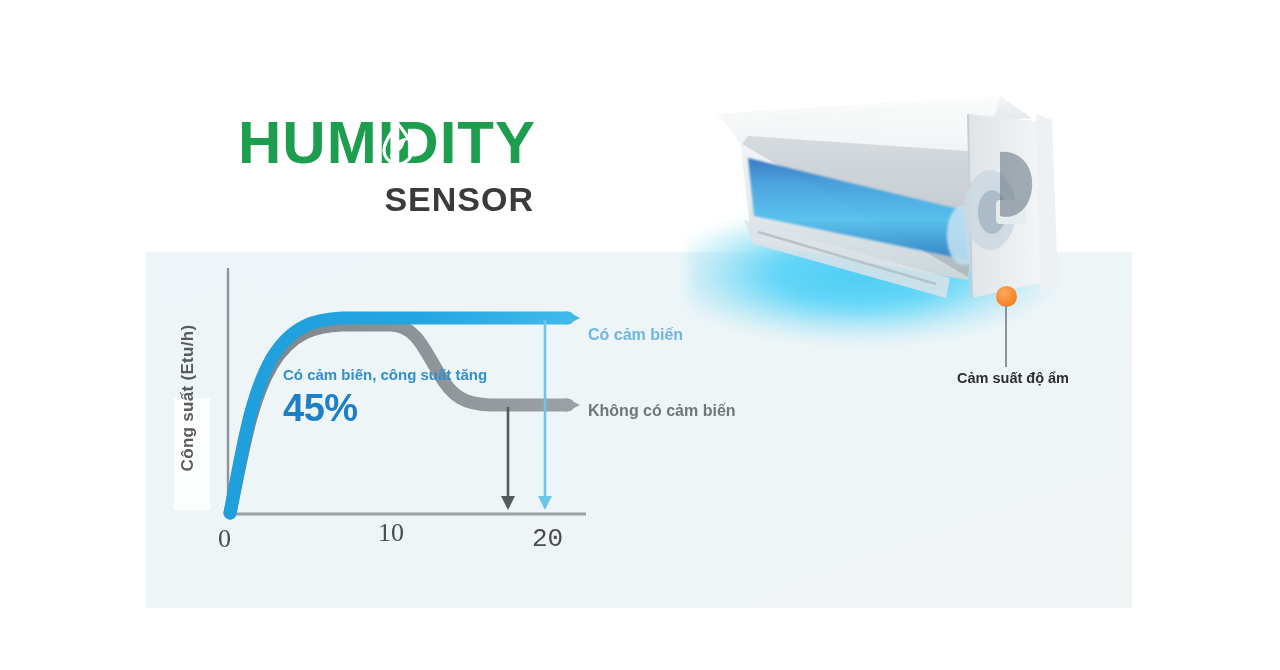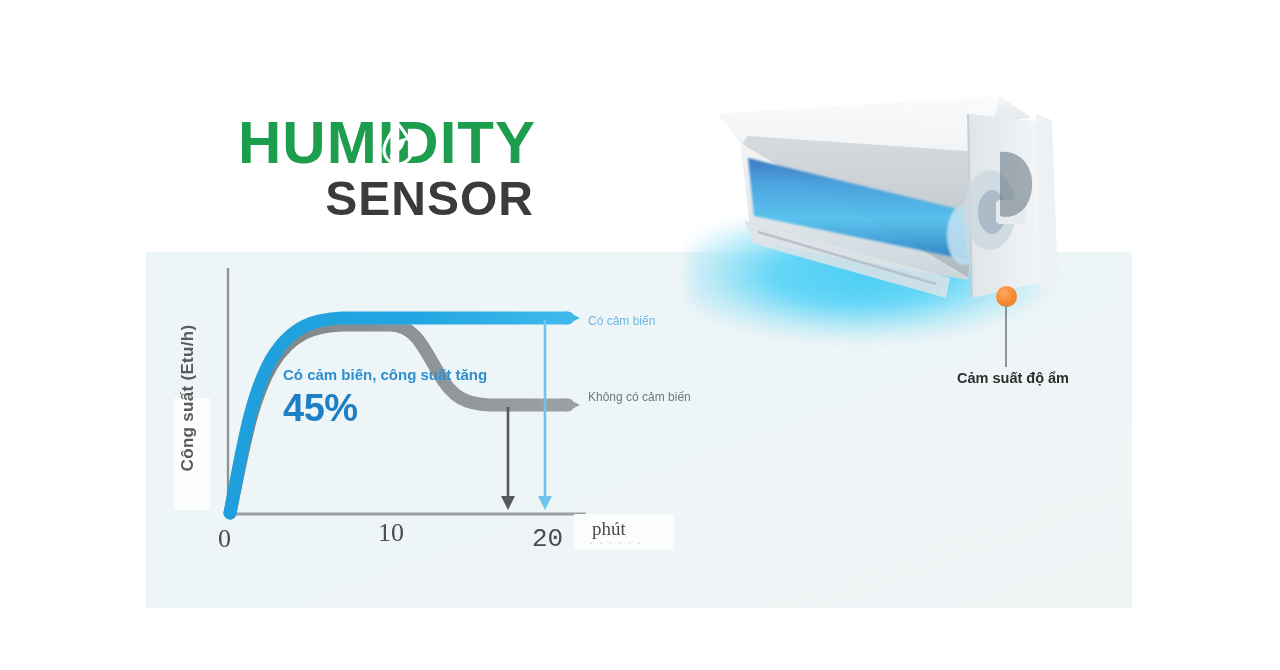--- a/index.html
+++ b/index.html
@@ -21,21 +21,21 @@
     font-family: "Liberation Sans", sans-serif;
   }
   #drop-icon {
     position: absolute; left: 142px; top: 10px;
     width: 36px; height: 44px;
   }
   #title-sensor {
     margin-top: 2px;
     text-align: right;
     padding-right: 4px;
-    font-size: 48px; line-height: 46px;
+    font-size: 34px; line-height: 46px;
     font-weight: 700; letter-spacing: 1px;
     color: #3b3b3b;
   }
 
   
   #chart-panel {
     position: absolute; left: 146px; top: 252px;
     width: 986px; height: 356px;
     background: linear-gradient(160deg, #edf5f8 0%, #eef5f7 55%, #f1f4f5 100%);
   }
@@ -76,22 +76,23 @@
     font-size: 19px; color: #4a4a4a;
     font-family: "Liberation Serif", serif;
   }
   #xunit-dots {
     position: absolute; left: 16px; top: 24px;
     font-size: 9px; color: #b9bfc2; letter-spacing: 2px;
   }
 
   .series-label {
     position: absolute;
-    font-size: 12px; font-weight: 400;
+    font-size: 16px; font-weight: 700;
     white-space: nowrap;
+    margin-top: 12px;
   }
   #label-sensor    { left: 442px; top: 62px;  color: #6fb6e0; }
   #label-no-sensor { left: 442px; top: 138px; color: #6f7779; text-align: right; }
 
   #annot {
     position: absolute; left: 137px; top: 110px;
     width: 210px;
     color: #2f8fcf;
     font-size: 15px; font-weight: 600; line-height: 26px;
   }
@@ -185,24 +186,20 @@
 
     <div id="ylabel-wrap">
       <div id="ylabel-white"></div>
       <div id="ylabel-text">Công suất  (Etu/h)</div>
     </div>
 
     <div class="tick-label" id="tick-0">0</div>
     <div class="tick-label" id="tick-10">10</div>
     <div class="tick-label" id="tick-20">20</div>
 
-    <div id="xunit-box">
-      <div id="xunit-text">phút</div>
-      <div id="xunit-dots">· · · · · ·</div>
-    </div>
 
     <div class="series-label" id="label-sensor">Có cảm biến</div>
     <div class="series-label" id="label-no-sensor">Không có cảm biến</div>
 
     <div id="annot">
       <span>Có cảm biến, công suất tăng </span><span class="big">45%</span>
     </div>
   </div>
 
   <div id="ac-stage">

